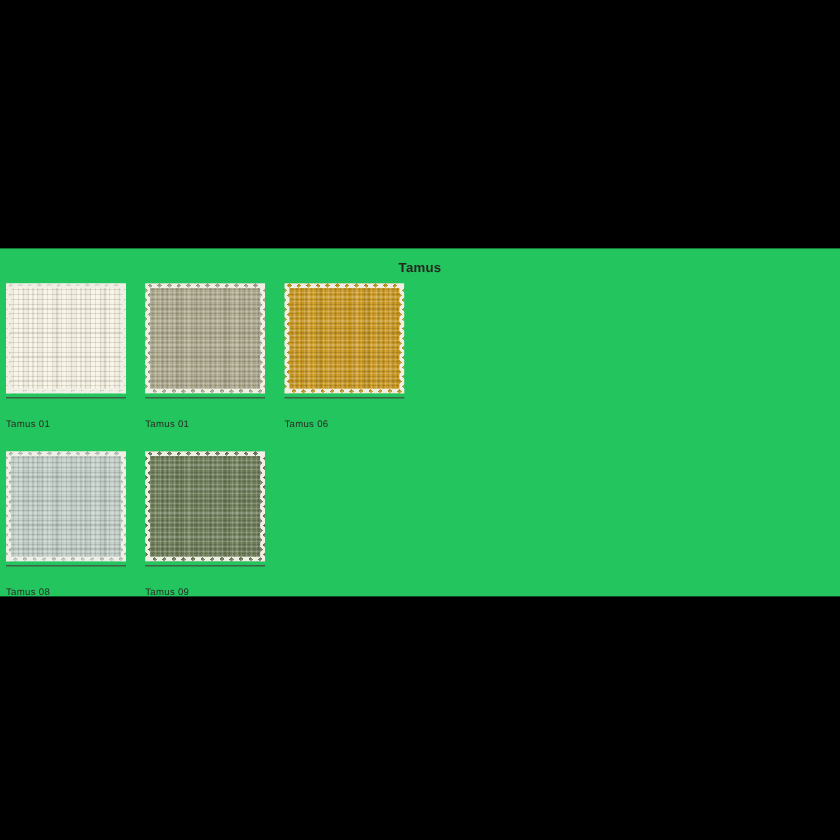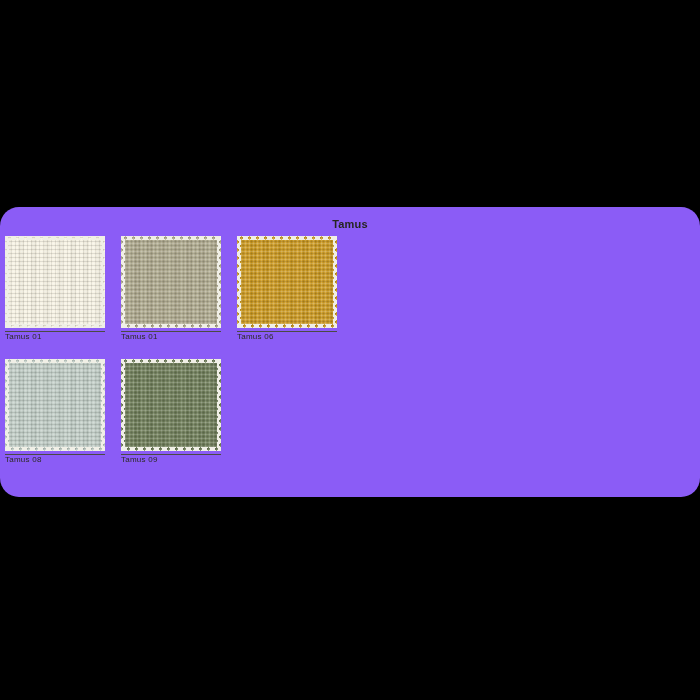--- a/index.html
+++ b/index.html
@@ -140,30 +140,30 @@
 
   .swatch-rule {
     width: 100px;
     height: 1px;
     background: #4b4a42;
     margin-top: 3px;
   }
   .swatch-label {
     font-size: 8px;
     color: #2b2a24;
-    margin-top: 0;
+    margin-top: 17px;
     letter-spacing: 0.25px;
     white-space: nowrap;
   }
   .row-gap { height: 18px; }
 </style>
 </head>
 <body style="background: rgb(0, 0, 0);">
 
-<div class="page" style="background: #8b5cf6; border-radius: 19px;">
+<div class="page" style="background: #22c55e;">
 
   <div class="collection-title">Tamus</div>
 
   <div class="swatch-grid">
 
     <div class="swatch-row">
 
       <div class="swatch-cell">
         <div class="swatch-frame">
           <div class="fabric" style="background-color: rgb(247, 243, 228);">

